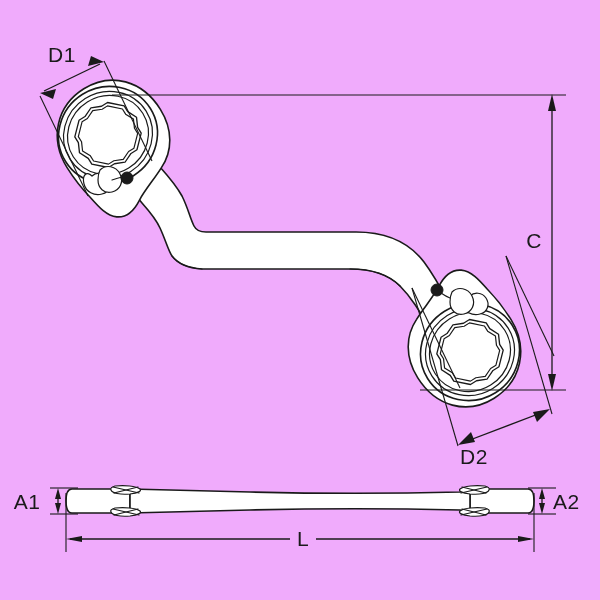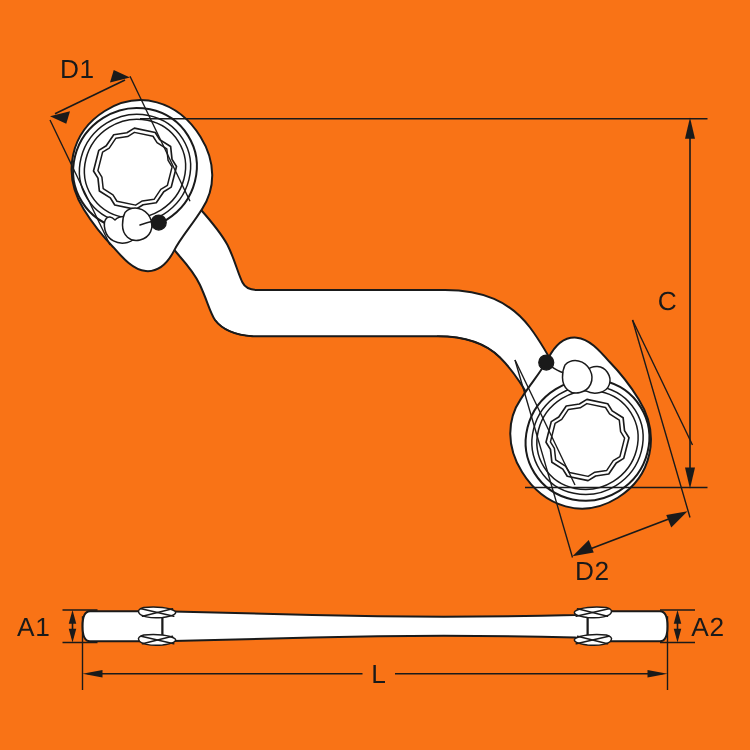--- a/index.html
+++ b/index.html
@@ -8,21 +8,21 @@
     padding: 0;
     background: #ffffff;
   }
   body {
     font-family: "Liberation Sans", sans-serif;
   }
   #stage {
     position: relative;
     width: 600px;
     height: 600px;
-    background: #f97316;
+    background: #f0abfc;
     overflow: hidden;
   }
   #drawing {
     position: absolute;
     left: 0;
     top: 0;
     width: 600px;
     height: 600px;
   }
   .dim-label {

